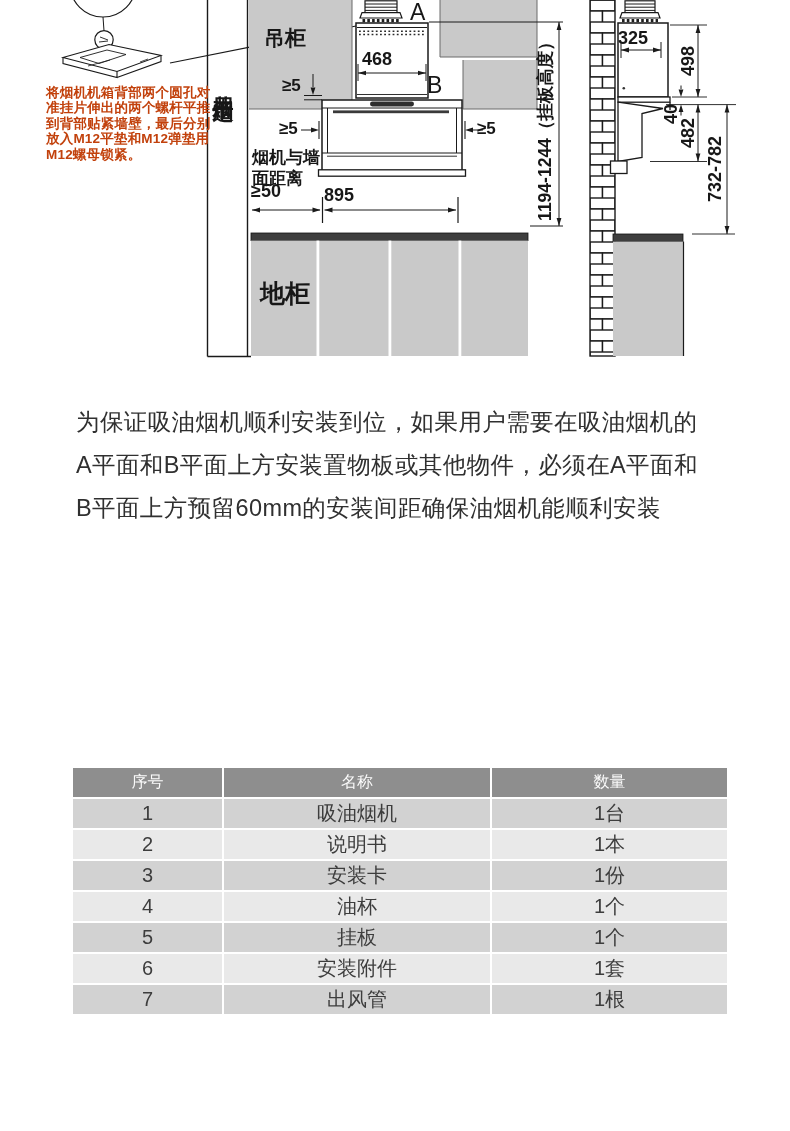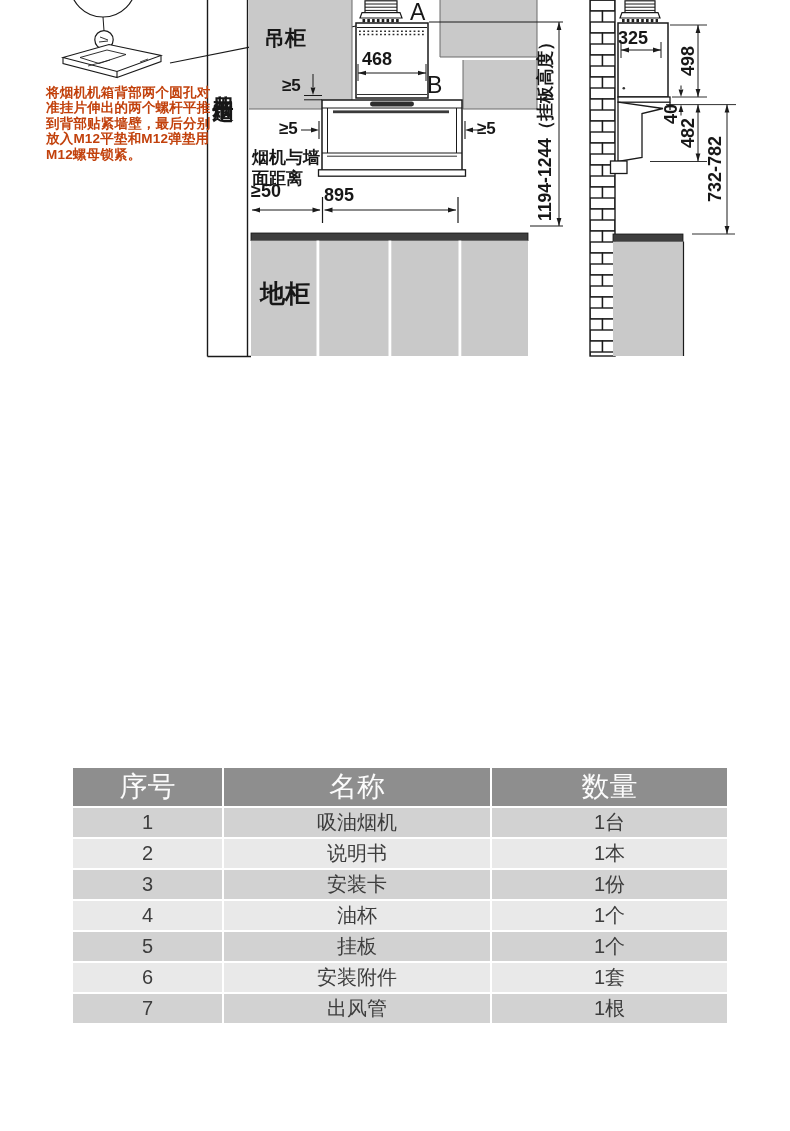--- a/index.html
+++ b/index.html
@@ -14,21 +14,21 @@
   .vert{writing-mode:vertical-rl;letter-spacing:2px;}
   .note{position:absolute;left:46px;top:85px;font-size:13.5px;font-weight:700;
         line-height:15.4px;color:#c2410c;letter-spacing:0.2px;}
   .para{position:absolute;left:76px;top:401px;width:648px;font-size:23.5px;
         line-height:43px;color:#303030;letter-spacing:0.4px;}
   .pack-title{position:absolute;left:0;top:650px;width:790px;height:88px;line-height:88px;
         text-align:center;font-size:80px;font-weight:900;color:#262626;}
   .pack-title span{display:inline-block;transform:scaleX(0.72);-webkit-text-stroke:1px #262626;}
   .pack-table{position:absolute;left:71px;top:766px;width:658px;border-collapse:separate;
         border-spacing:2px;background:#ffffff;}
-  .pack-table th{background:#8e8e8e;color:#fbfbfb;font-weight:400;font-size:28px;
+  .pack-table th{background:#8e8e8e;color:#fbfbfb;font-weight:400;font-size:16px;
         height:29px;padding:0;}
   .pack-table td{font-size:20px;color:#3d3d3d;height:29px;text-align:center;padding:0;}
   .pack-table tr.odd td{background:#d2d2d2;}
   .pack-table tr.even td{background:#e9e9e9;}
   .c1{width:149px;} .c2{width:266px;} .c3{width:235px;}
 </style>
 </head>
 <body>
 
 <div class="page">
@@ -225,20 +225,25 @@
   <div class="dlabel dim ctr" style="left:251px;top:182px;width:68px;">≥50</div>
   <div class="dlabel dim ctr" style="left:324px;top:186px;width:133px;">895</div>
   <div class="dlabel rot" style="left:440px;top:117px;width:212px;font-size:17.5px;font-weight:600;">1194-1244（挂板高度）</div>
   <div class="dlabel" style="left:260px;top:280px;font-size:25px;font-weight:700;">地柜</div>
   <div class="dlabel dim ctr" style="left:618px;top:29px;width:46px;">325</div>
   <div class="dlabel rot dim" style="left:659px;top:51px;width:60px;">498</div>
   <div class="dlabel rot dim" style="left:657px;top:104px;width:30px;">40</div>
   <div class="dlabel rot dim" style="left:659px;top:123px;width:60px;">482</div>
   <div class="dlabel rot dim" style="left:680px;top:159px;width:72px;">732-782</div>
 
+  <div class="para">
+    <div>为保证吸油烟机顺利安装到位，如果用户需要在吸油烟机的</div>
+    <div>A平面和B平面上方安装置物板或其他物件，必须在A平面和</div>
+    <div>B平面上方预留60mm的安装间距确保油烟机能顺利安装</div>
+  </div>
 
 
   <table class="pack-table">
     <thead>
       <tr>
         <th class="c1">序号</th>
         <th class="c2">名称</th>
         <th class="c3">数量</th>
       </tr>
     </thead>

